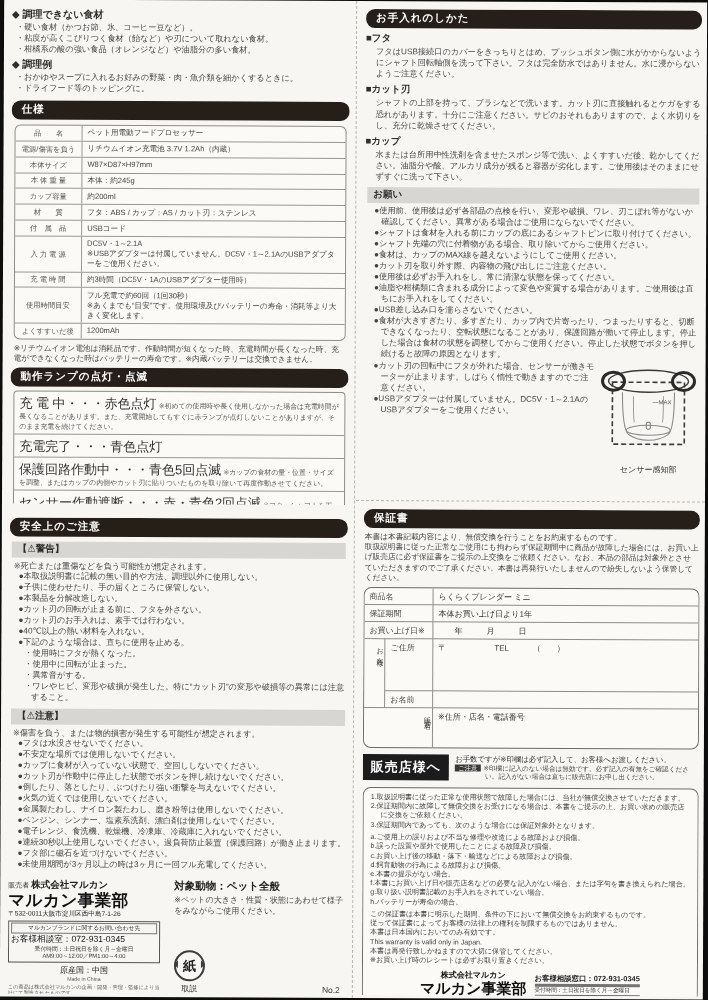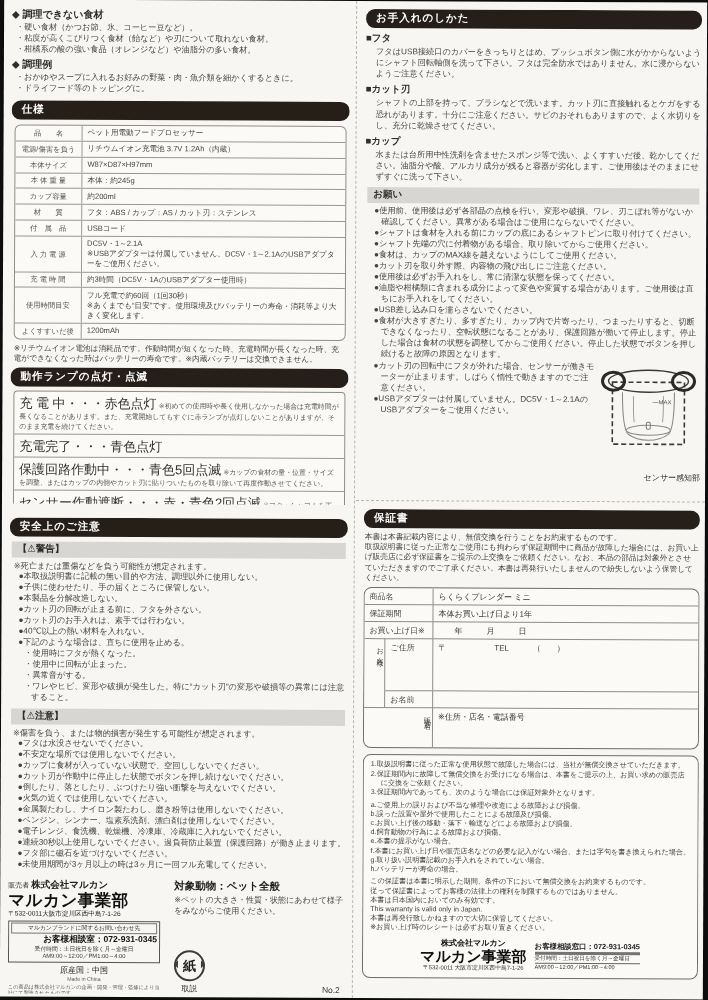--- a/index.html
+++ b/index.html
@@ -41,31 +41,31 @@
   .lamp-row:first-child{border-top:none;}
   .lamp-head{font-size:13px;color:#333;}
   .lamp-note{font-size:6.9px;color:#555;}
 
   .care-title{font-weight:bold;font-size:9.5px;color:#2e2e2e;margin:4px 0 1px;}
   .care-body{font-size:8.2px;line-height:1.36;padding-left:10px;color:#444;}
 
   .req-split{display:flex;margin-top:1px;}
   .req-left{flex:1;}
   .diagram-box{width:104px;flex:0 0 104px;text-align:center;padding-top:6px;}
-  .diagram-label{font-size:8px;color:#333;margin-top:12px;text-align:right;}
+  .diagram-label{font-size:8px;color:#333;margin-top:4px;}
 
   .bottom-block{display:flex;margin-top:8px;}
   .seller{width:152px;flex:0 0 152px;}
   .seller .dealer-line{font-size:7px;color:#222;}
   .seller .dealer-line b{font-size:9.5px;}
   .seller .division{font-size:16.5px;font-weight:bold;color:#111;letter-spacing:.5px;line-height:1.05;}
   .seller .addr{font-size:6.6px;color:#222;margin:1px 0 2px;}
   .contact-box{border:1px solid #555;padding:1px 2px;margin:1px 0;}
   .contact-box .cb-title{border:1px solid #777;font-size:5.8px;text-align:center;color:#333;}
-  .contact-box .cb-phone{font-size:8.6px;font-weight:bold;text-align:right;color:#111;}
+  .contact-box .cb-phone{font-size:8.6px;font-weight:normal;text-align:left;color:#111;}
   .contact-box .cb-hours{font-size:5.8px;text-align:center;color:#333;line-height:1.25;}
   .origin{font-size:8px;text-align:center;color:#222;margin-top:2px;}
   .origin-en{font-size:5.2px;text-align:center;color:#555;}
   .mfg-note{font-size:5.2px;color:#555;line-height:1.2;margin-top:2px;}
   .lb-right{flex:1;padding-left:14px;}
   .target-title{font-size:10.5px;font-weight:bold;color:#222;}
   .target-note{font-size:8px;line-height:1.35;color:#444;margin-top:2px;}
   .lb-right-bottom{display:flex;align-items:flex-end;margin-top:34px;}
   .recycle-wrap{text-align:center;}
   .recycle{width:27px;height:27px;border:2.5px solid #3c3c3c;border-radius:50%;
@@ -355,20 +355,27 @@
         <td class="sub-lbl">お名前</td>
         <td></td>
       </tr>
       <tr>
         <td class="vert" colspan="2">販売店名</td>
         <td class="tall2">※住所・店名・電話番号</td>
       </tr>
     </tbody>
       </table>
 
+    <div class="dealer-row">
+      <div class="dealer-btn">販売店様へ</div>
+      <div class="dealer-notes">
+        <div class="dealer-note1">お手数ですが※印欄は必ず記入して、お客様へお渡しください。</div>
+        <div class="dealer-note2"><span class="gchu">ご注意</span><span>※印欄に記入のない場合は無効です。必ず記入の有無をご確認ください。記入がない場合は直ちに販売店にお申し出ください。</span></div>
+      </div>
+    </div>
 
     <div class="terms-box">
       <div class="terms">
           <div>1.取扱説明書に従った正常な使用状態で故障した場合には、当社が無償交換させていただきます。</div>
           <div>2.保証期間内に故障して無償交換をお受けになる場合は、本書をご提示の上、お買い求めの販売店に交換をご依頼ください。</div>
           <div>3.保証期間内であっても、次のような場合には保証対象外となります。</div>
         </div>
       <div class="excl">
           <div>a.ご使用上の誤りおよび不当な修理や改造による故障および損傷。</div>
           <div>b.誤った設置や屋外で使用したことによる故障及び損傷。</div>

